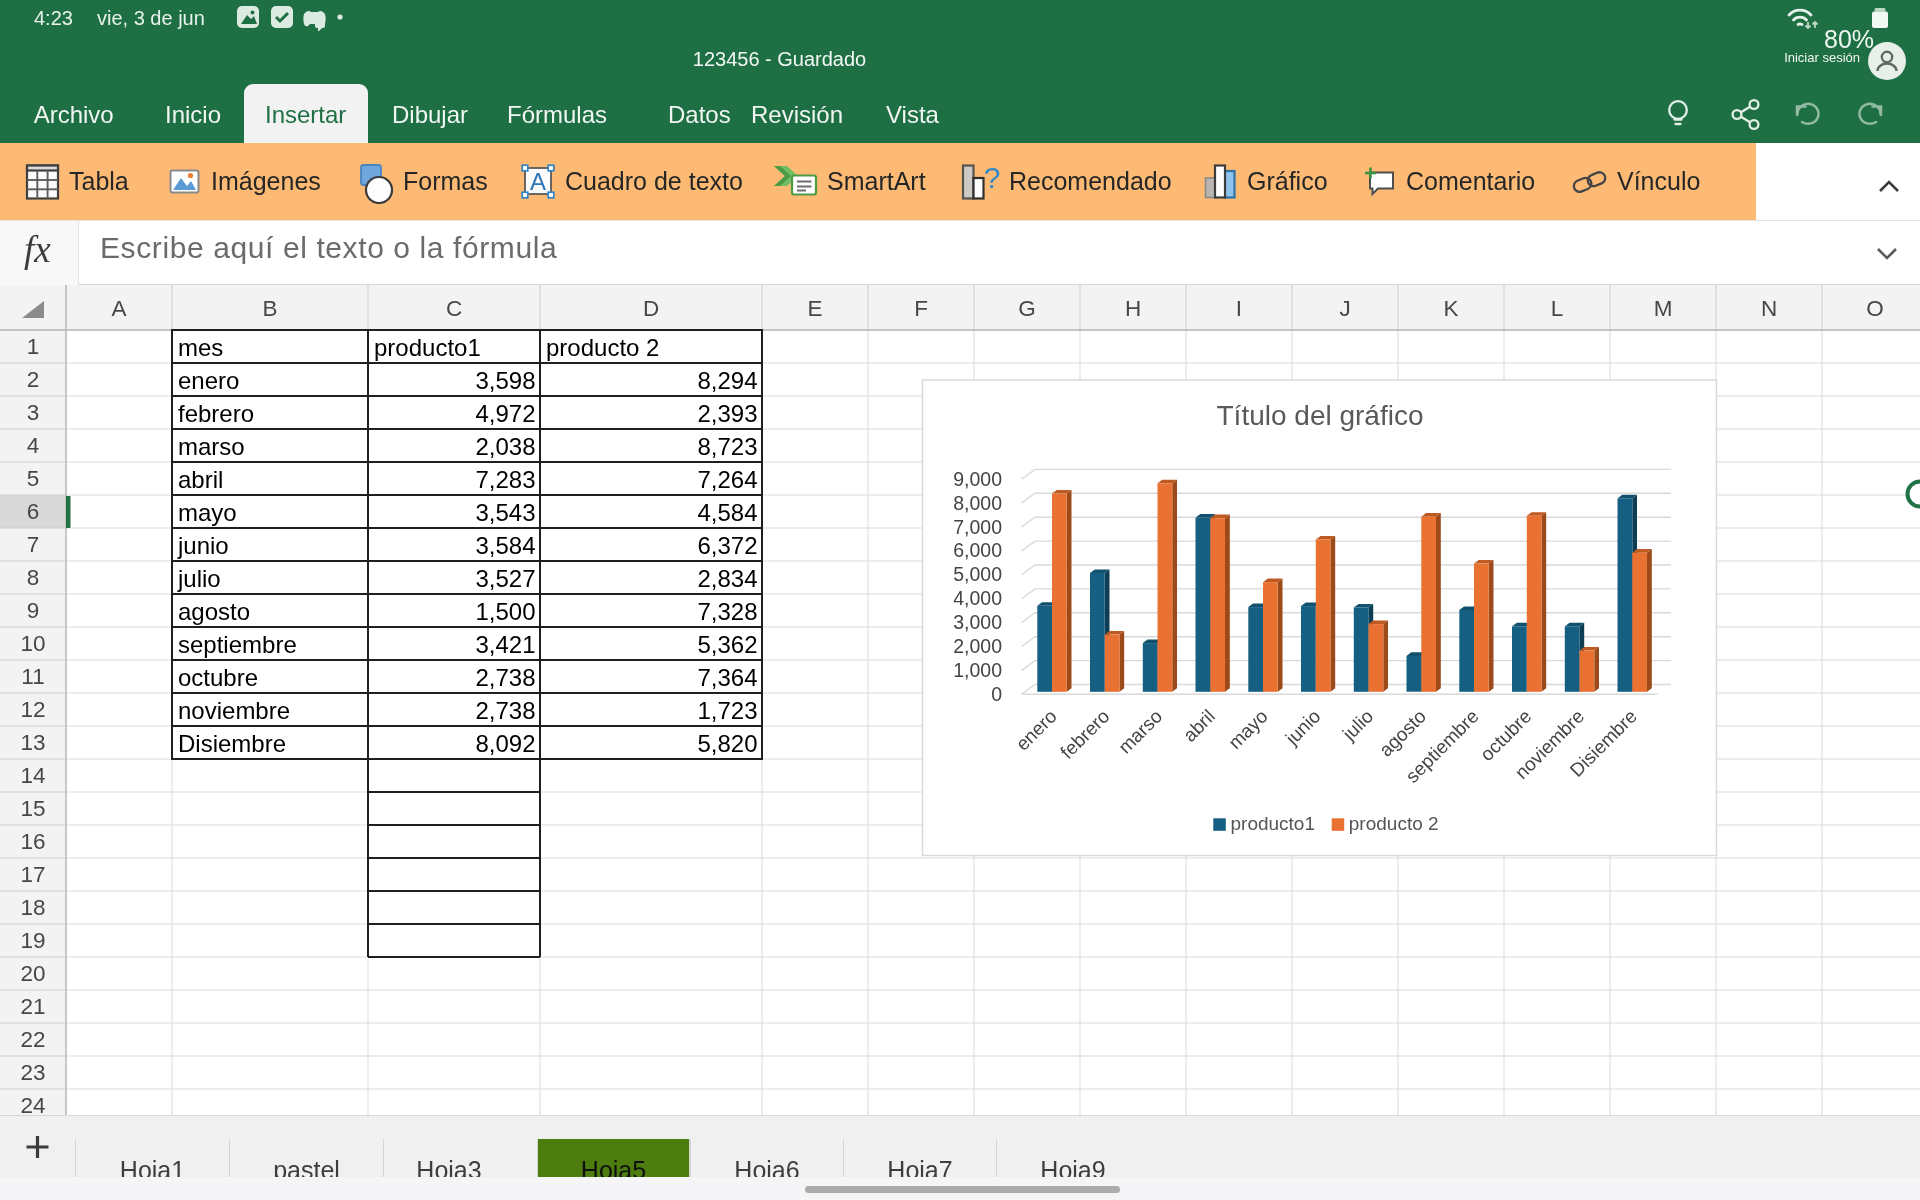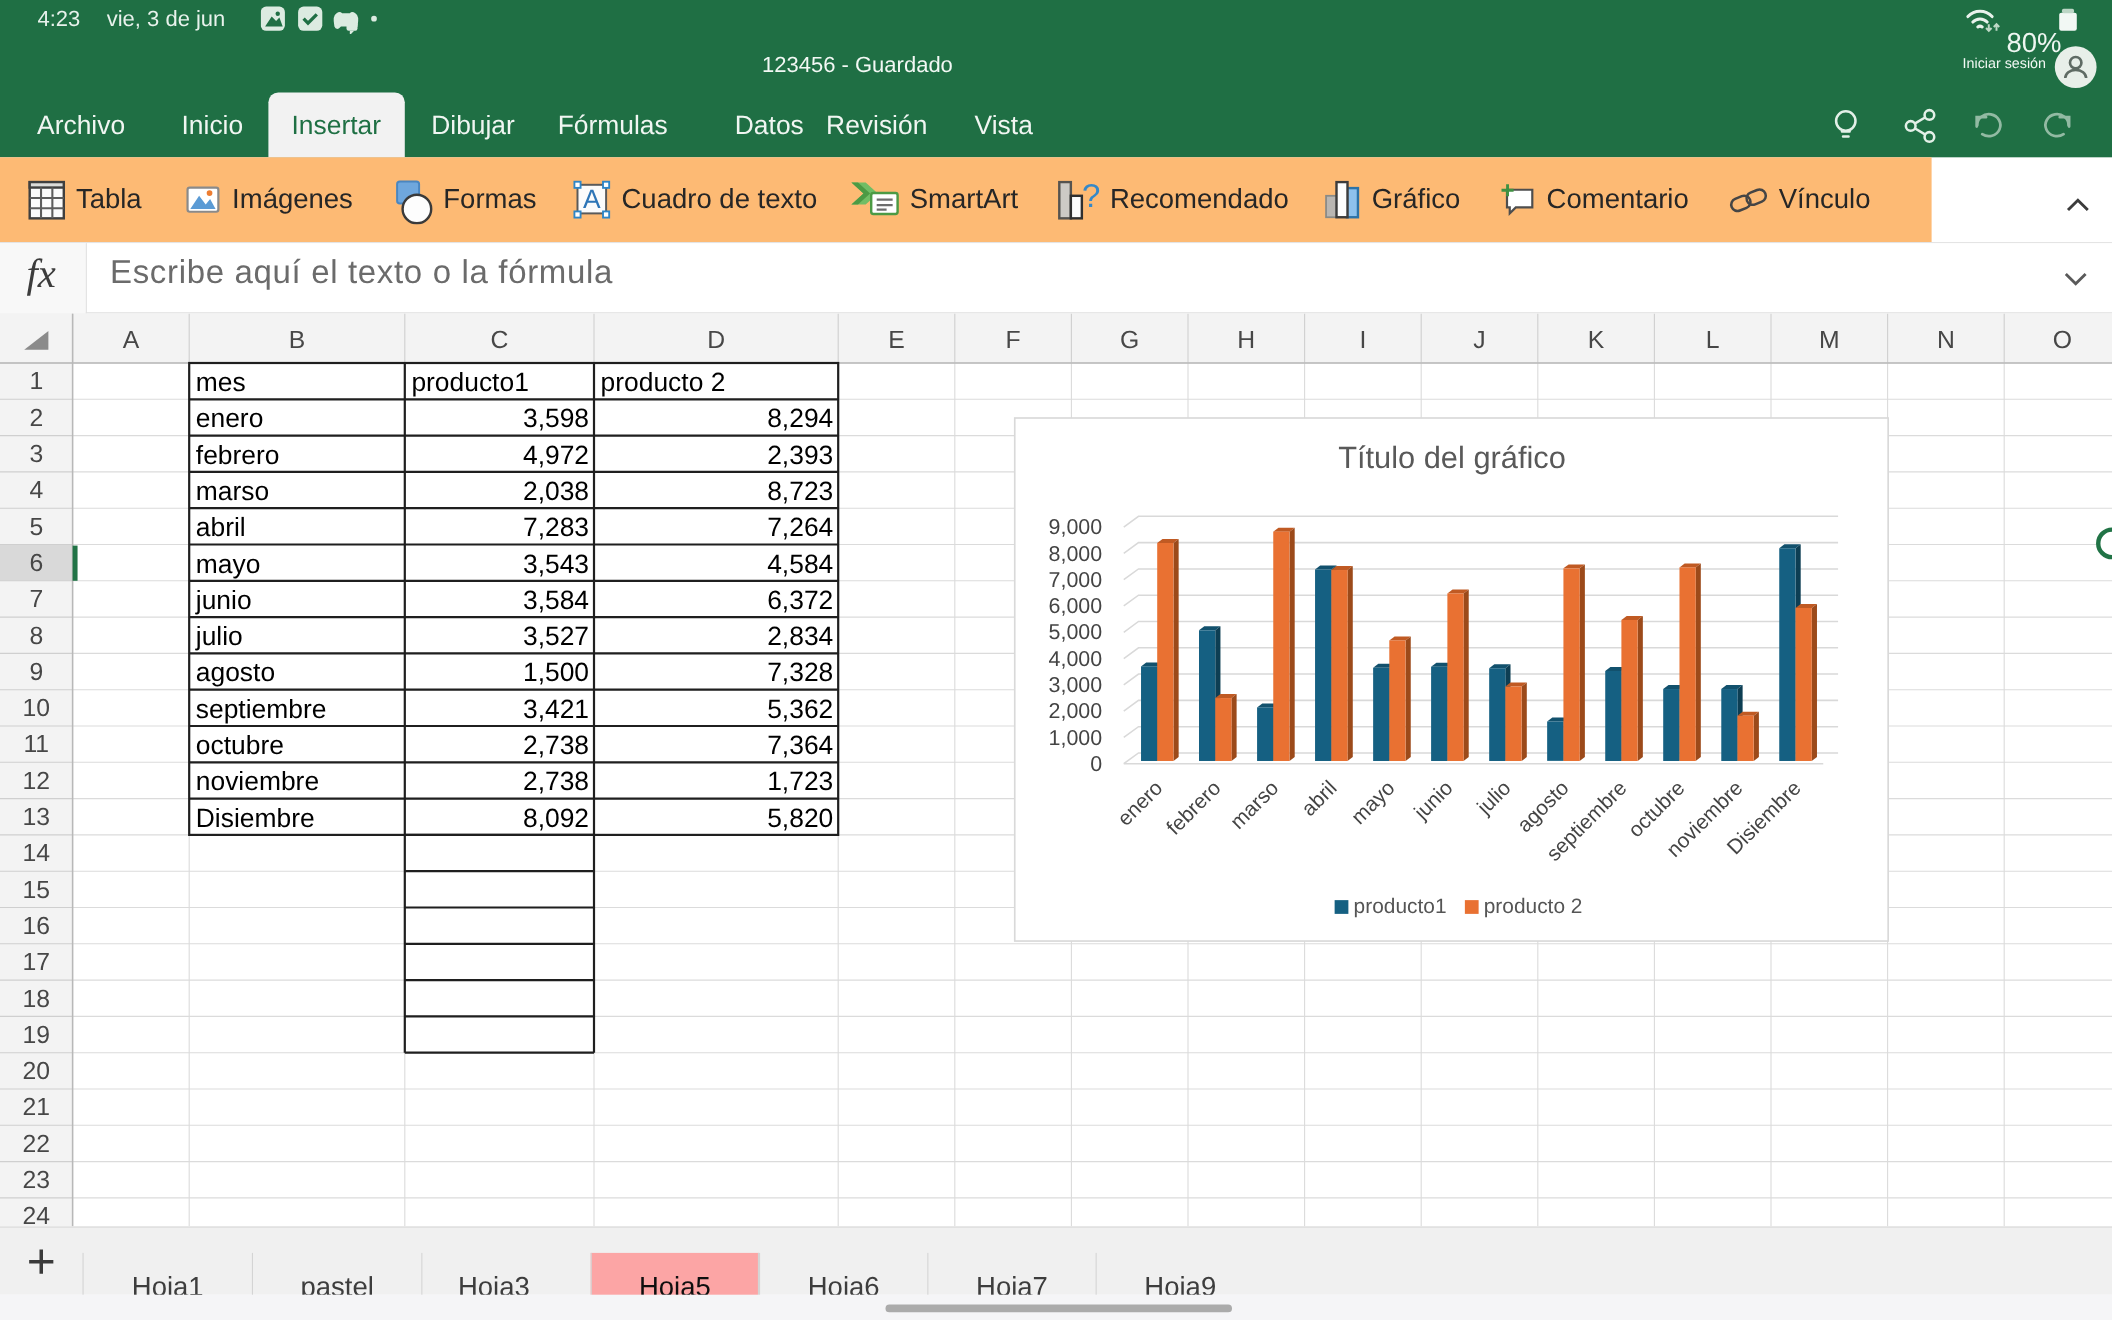--- a/index.html
+++ b/index.html
@@ -22,21 +22,21 @@
 .tbchev { position:absolute; left:1874px; top:34px; }
 .fbar { position:absolute; left:0; top:220px; width:1920px; height:65px; background:#fff; border-top:1px solid #e4e4e4; border-bottom:1px solid #d8d8d8; }
 .fxzone { position:absolute; left:0; top:0; width:78px; height:64px; background:#f8f8f8; }
 .fx { position:absolute; left:24px; top:7px; width:54px; font-family:"Liberation Serif", serif; font-style:italic; font-size:37px; color:#3c3c3c; }
 .fxdiv { position:absolute; left:78px; top:0; width:1px; height:64px; background:#e2e2e2; }
 .fph { position:absolute; left:100px; top:0; line-height:53px; font-size:30px; letter-spacing:0.6px; color:#6b6b6b; }
 .fchev { position:absolute; left:1872px; top:22px; }
 .gridsvg { position:absolute; left:0; top:285px; }
 .sheetbar { position:absolute; left:0; top:1115px; width:1920px; height:62px; background:#f0f0f0; border-top:1px solid #d8d8d8; }
 .stab { position:absolute; top:0; height:62px; line-height:62px; text-align:center; font-size:25px; color:#3d3d3d; border-left:1px solid #d4d4d4;margin-top:23px; }
-.stab.on { background:#fca5a5; color:#0f0f0f; border-right:1px solid #d4d4d4; border-left:1px solid #d4d4d4; }
+.stab.on { background:#4d7c0f; color:#0f0f0f; border-right:1px solid #d4d4d4; border-left:1px solid #d4d4d4; }
 .plus { position:absolute; left:0; top:0; width:75px; height:62px; }
 .footer { position:absolute; left:0; top:1177px; width:1920px; height:23px; background:#f5f5f7; }
 .pill { position:absolute; left:805px; top:9px; width:315px; height:7px; border-radius:4px; background:#ababab; }
 </style></head>
 <body>
 <div id="root">
 <div class="green"></div>
 <div class="sbtime">4:23</div>
 <div class="sbdate">vie, 3 de jun</div>
 <div class="sbicons">

